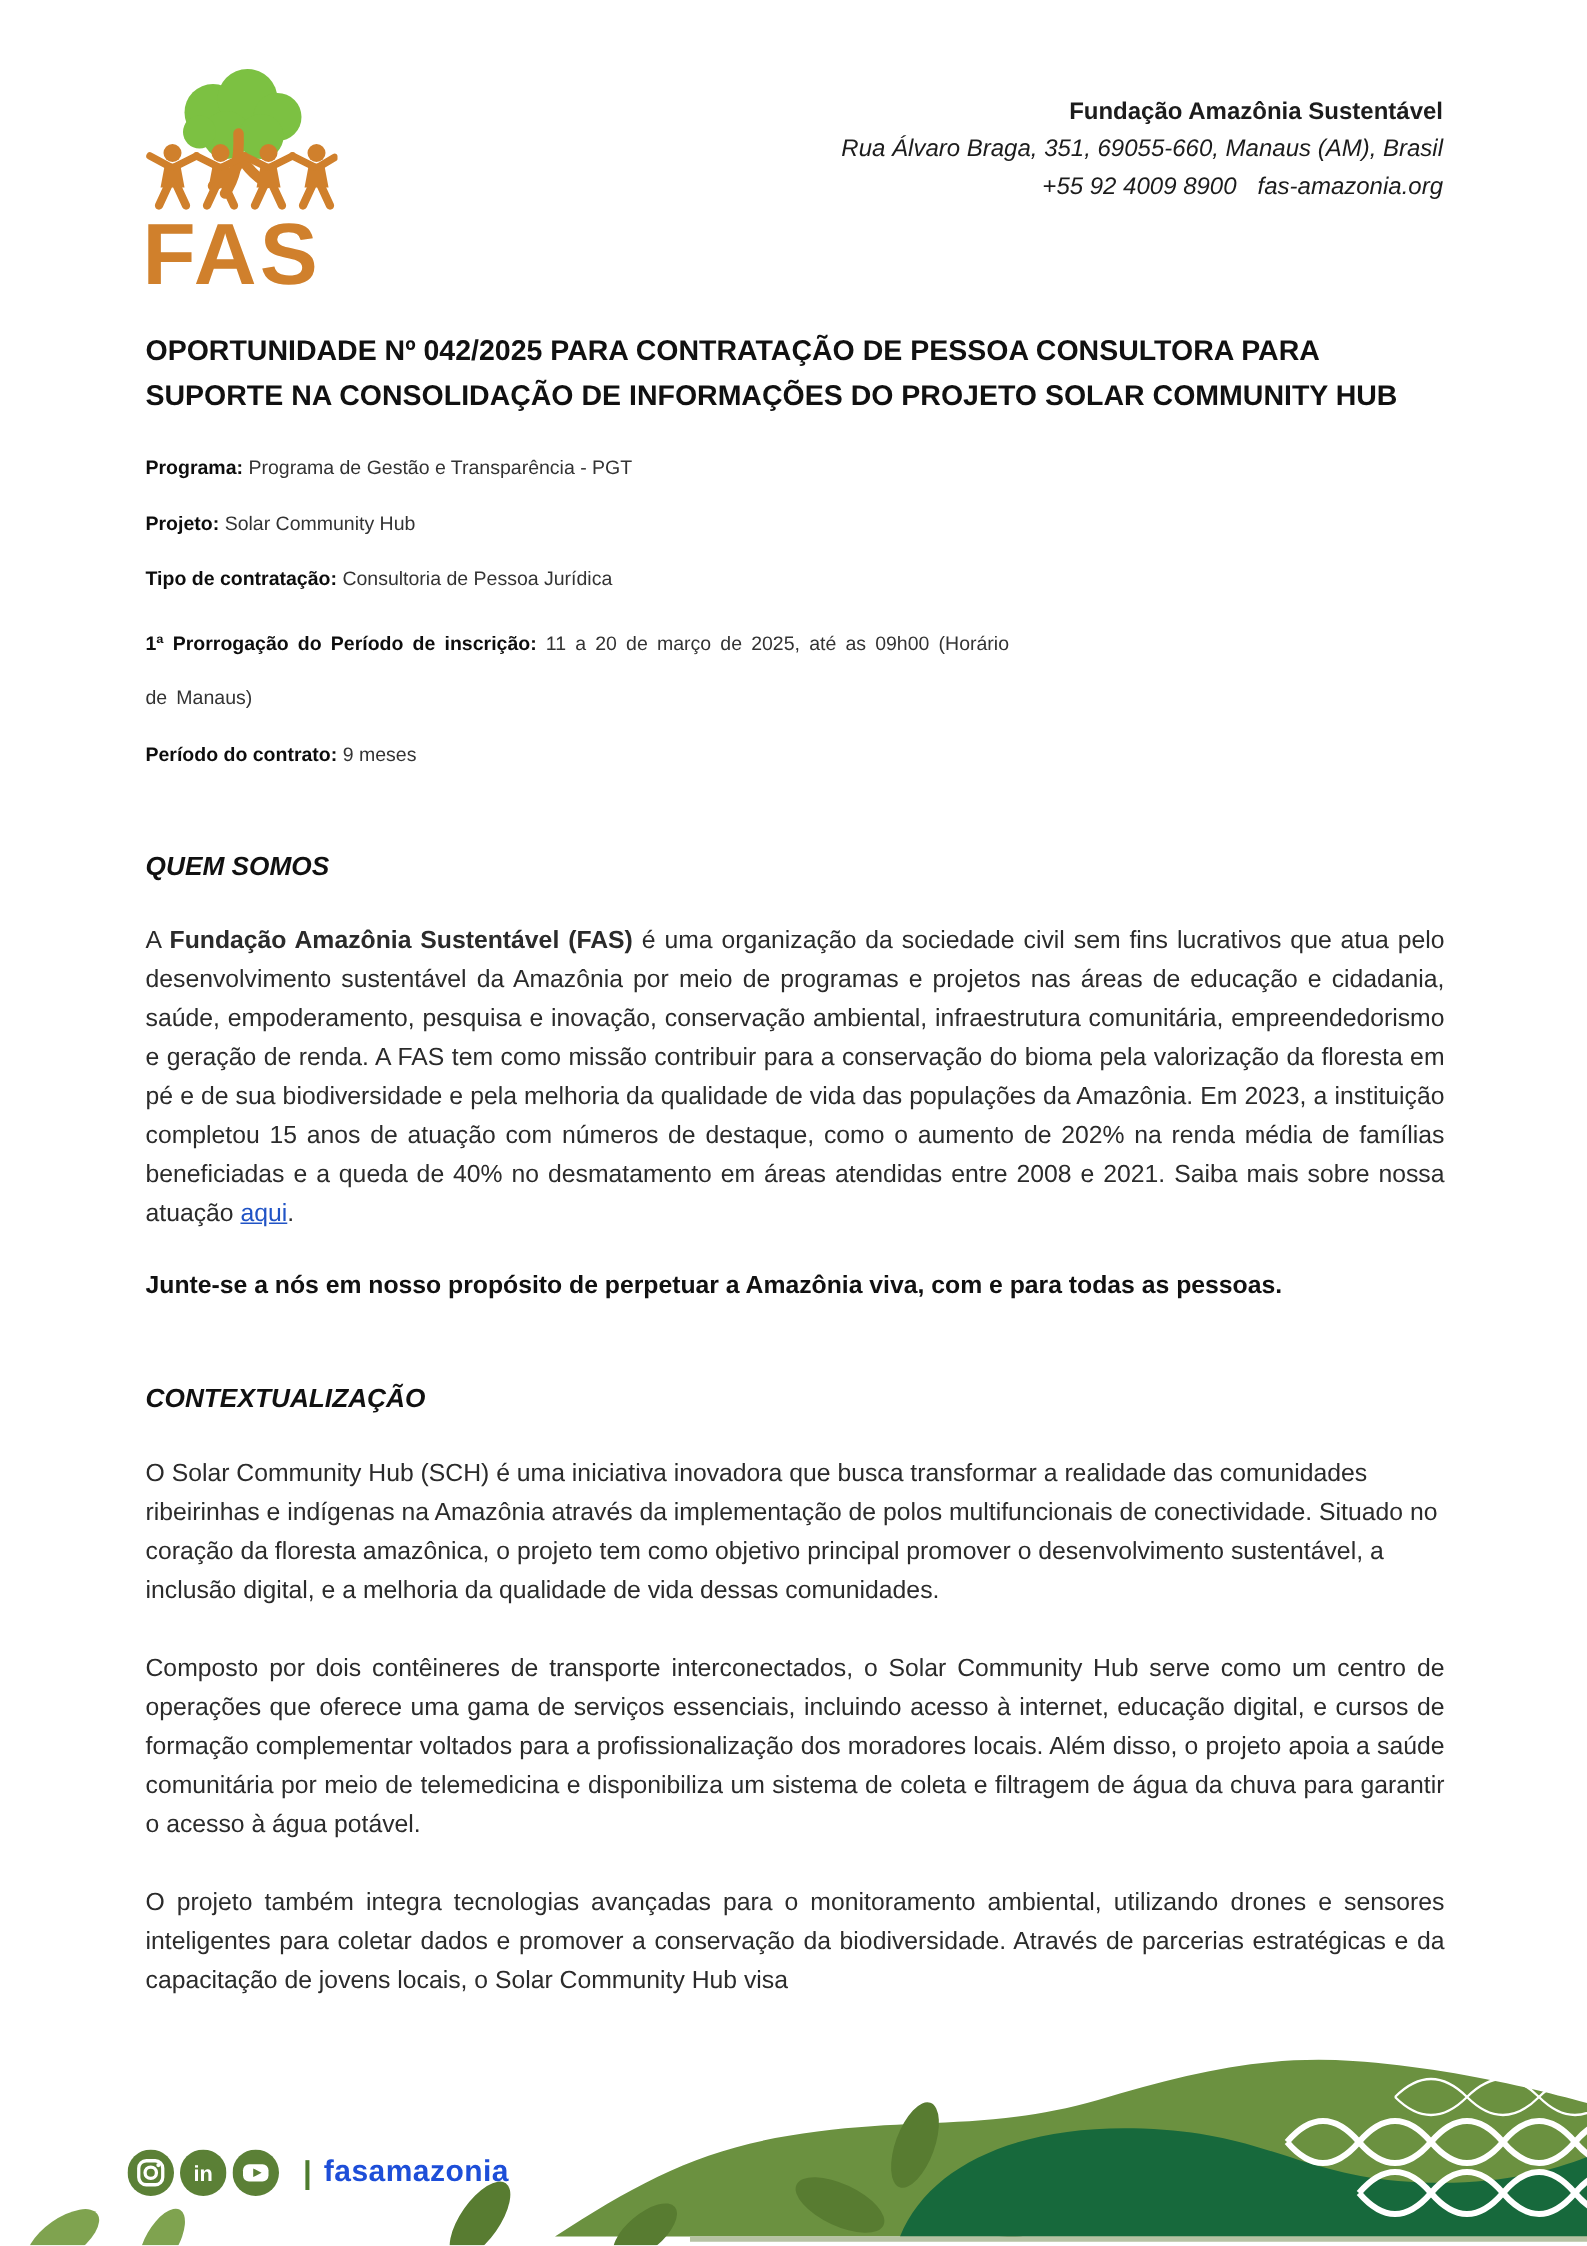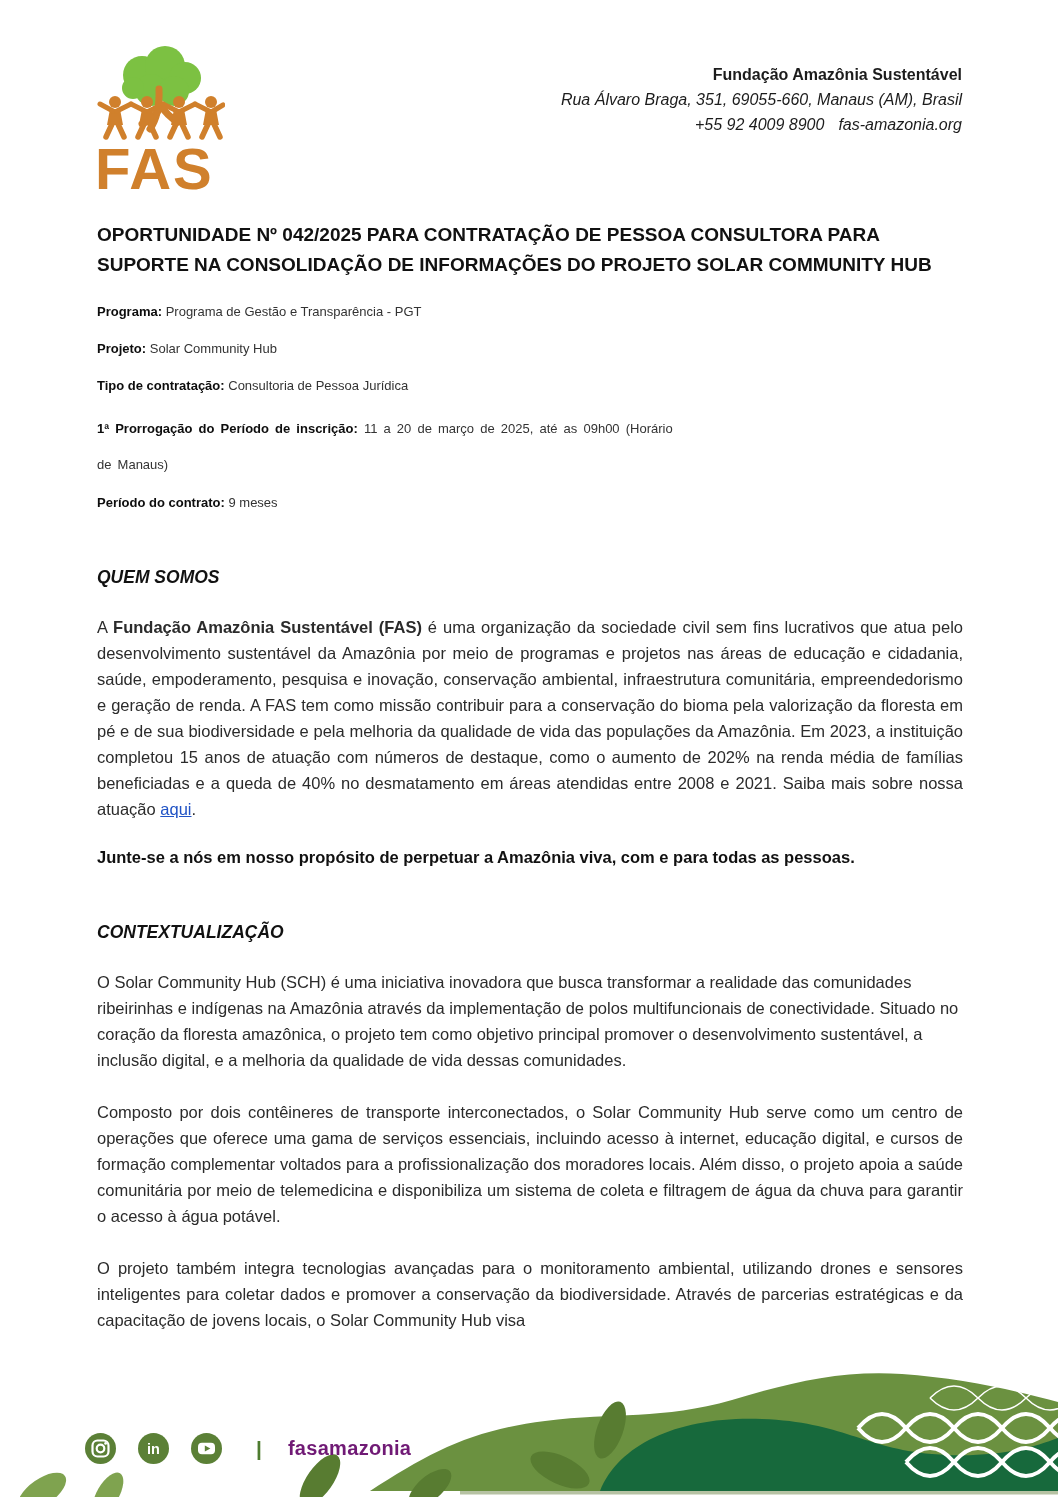--- a/index.html
+++ b/index.html
@@ -37,25 +37,25 @@
     font-style:italic;
   }
   p{font-size:16.5px;line-height:26px;margin:26px 0 0 0;}
   .just{text-align:justify;}
   .cta{font-weight:bold;color:#111;margin-top:22px;}
   a.doclink{color:#2053c5;text-decoration:underline;}
   
   .wave{position:absolute;left:0;bottom:0;display:block;}
   .social-row{
     position:absolute;left:85px;bottom:33px;
-    display:flex;align-items:center;gap:22px;
+    display:flex;align-items:center;gap:4px;
   }
   .social-row svg{display:block;}
   .sep{color:#4e7c2f;font-size:21px;font-weight:bold;margin:0 4px 0 12px;}
-  .handle{color:#701a75;font-size:20px;font-weight:bold;letter-spacing:0.3px;}
+  .handle{color:#1d4ed8;font-size:20px;font-weight:bold;letter-spacing:0.3px;}
 </style>
 </head>
 <body>
 
 <div class="page">
 
   <svg class="logo" width="130" height="150" viewBox="0 0 130 150" aria-hidden="true">
 
     <g fill="#7cc142">
       <circle cx="47" cy="30" r="19"></circle>

